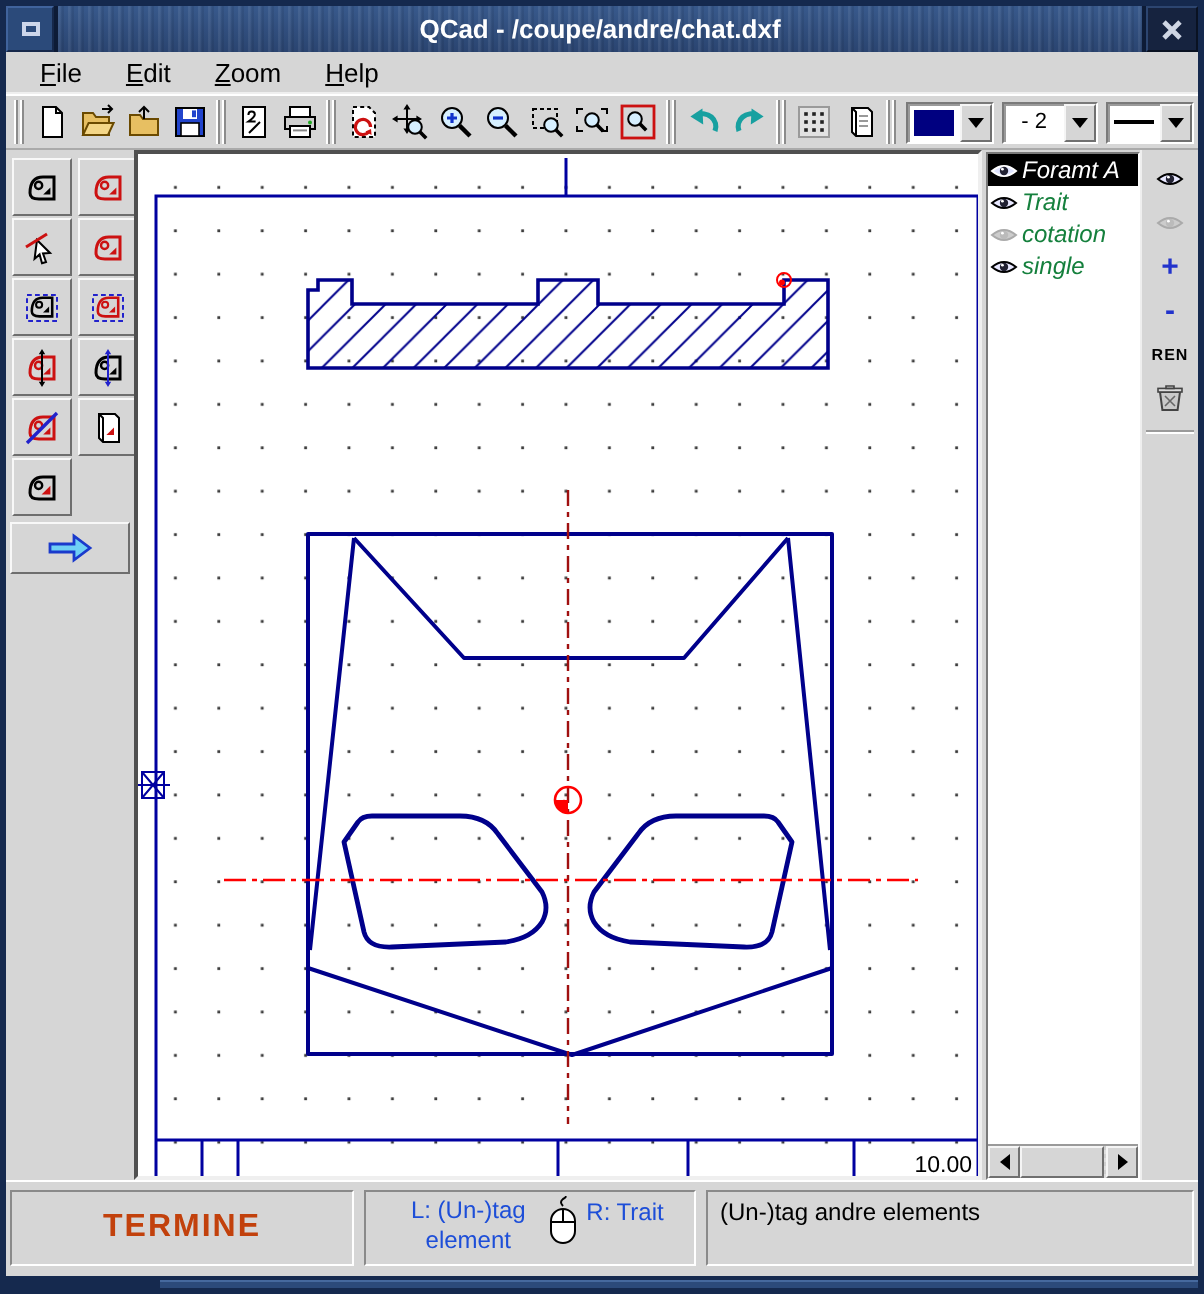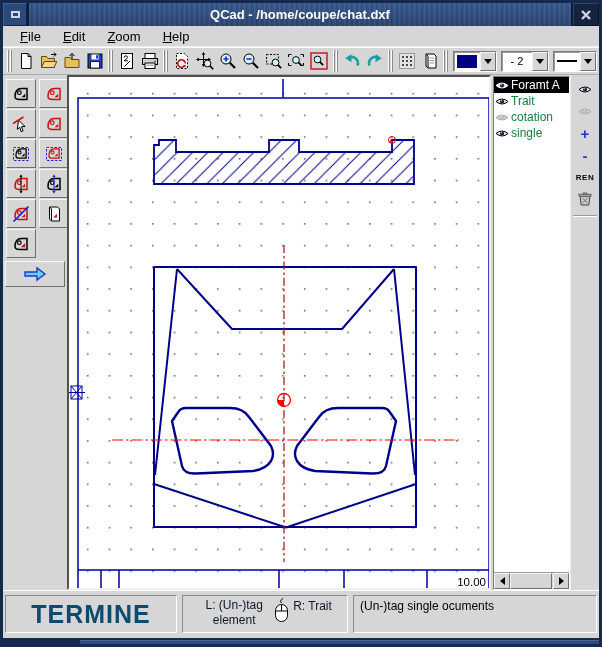--- a/index.html
+++ b/index.html
@@ -31,58 +31,58 @@
   
   .main{position:absolute;top:75px;left:3px;right:3px;height:515px;display:flex;background:#d6d6d6;}
   .toolbox{width:64px;position:relative;background:#d6d6d6;}
   .btn{position:absolute;width:30px;height:29px;background:#d6d6d6;border:1px solid #f8f8f8;border-bottom-color:#6e6e6e;border-right-color:#6e6e6e;display:flex;align-items:center;justify-content:center;padding:0;}
   .btn.wide{width:60px;height:26px;}
   .canvas{position:relative;width:424px;background:#fff;border:2px solid #505050;border-bottom-color:#efefef;border-right-color:#efefef;}
   .canvas svg{display:block;}
   
   .layerpanel{flex:1;display:flex;background:#d6d6d6;}
   .layerlist{flex:1;display:flex;flex-direction:column;background:#fff;border:1px solid #7a7a7a;border-bottom-color:#fff;border-right-color:#fff;margin:1px 0 0 2px;}
-  .rows{flex:1;overflow:hidden;}
+  .rows{flex:1;overflow:hidden;font-style:italic;}
   .lrow{display:flex;align-items:center;height:16px;font-size:12px;color:#15803d;white-space:nowrap;padding-left:1px;}
   .lrow.sel{background:#000;color:#fff;}
   .lrow svg{margin-right:2px;flex:0 0 auto;}
   .hscroll{height:17px;display:flex;align-items:stretch;background:#cfcfcf;border-top:1px solid #9a9a9a;}
   .sbtn{width:16px;background:#d6d6d6;border:1px solid #f5f5f5;border-bottom-color:#707070;border-right-color:#707070;display:flex;align-items:center;justify-content:center;padding:0;}
   .strack{flex:1;position:relative;background:repeating-conic-gradient(#cfcfcf 0% 25%,#dedede 0% 50%) 0 0/4px 4px;}
   .sthumb{position:absolute;left:0;top:0;bottom:0;width:42px;background:#d6d6d6;border:1px solid #f5f5f5;border-bottom-color:#707070;border-right-color:#707070;}
   .tri-l{width:0;height:0;border-top:4px solid transparent;border-bottom:4px solid transparent;border-right:5px solid #000;}
   .tri-r{width:0;height:0;border-top:4px solid transparent;border-bottom:4px solid transparent;border-left:5px solid #000;}
   .strip{width:29px;display:flex;flex-direction:column;align-items:center;background:#d6d6d6;border-left:1px solid #efefef;padding-top:4px;}
   .stripbtn{width:24px;height:20px;display:flex;align-items:center;justify-content:center;background:transparent;border:none;padding:0;margin-bottom:2px;}
   .plusminus{color:#2233cc;font-weight:bold;font-size:15px;line-height:1;}
   .renlbl{font-size:8px;font-weight:bold;color:#000;letter-spacing:.5px;}
   .stripsep{width:24px;border-top:1px solid #9a9a9a;border-bottom:1px solid #fff;margin-top:4px;}
   
   .statusbar{position:absolute;left:3px;right:3px;top:590px;height:48px;background:#d6d6d6;display:flex;align-items:stretch;padding:4px 2px 5px 2px;gap:5px;border-top:1px solid #fff;}
   .spanel{border:1px solid #8a8a8a;border-bottom-color:#fff;border-right-color:#fff;background:#d6d6d6;}
   .sp-left{width:172px;display:flex;align-items:center;justify-content:center;}
-  .termine{color:#0c4a6e;font-weight:bold;font-size:25px;letter-spacing:1px;}
-  .sp-mid{width:166px;display:flex;justify-content:center;padding-top:2px;font-size:12px;color:#0f172a;gap:3px;}
+  .termine{color:#c2410c;font-weight:bold;font-size:16px;letter-spacing:1px;}
+  .sp-mid{width:166px;display:flex;justify-content:center;padding-top:2px;font-size:12px;color:#1d4ed8;gap:3px;}
   .lhint{width:72px;text-align:center;line-height:1.25;}
   .rhint{padding-top:1px;}
   .sp-right{flex:1;font-size:12px;color:#000;padding:3px 6px;}
   
   .bottomborder{position:absolute;left:0;right:0;bottom:0;height:9px;background:#15294e;}
   .bottomborder .seg{position:absolute;left:80px;right:3px;top:2px;height:4px;background:#2c4a7a;border-top:1px solid #46699e;}
 </style>
 </head>
 <body>
 
 <div class="window">
 
   <div class="titlebar">
     <div class="sysmenu">
         <div class="sq"></div>
       </div>
-    <div class="titlemid">QCad - /home/coupe/chat.dxf</div>
+    <div class="titlemid">QCad - /coupe/andre/chat.dxf</div>
     <div class="closebtn">
       <svg width="12" height="12" viewBox="0 0 12 12">
           <path d="M2,2 L10,10 M10,2 L2,10" stroke="#cfd6e4" stroke-width="2.4"></path>
         </svg>
     </div>
   </div>
 
   <div class="menubar" id="menubar">
       <span class="menu-item"><u>F</u>ile</span>
       <span class="menu-item"><u>E</u>dit</span>
@@ -491,20 +491,20 @@
       <div class="lhint">L: (Un-)tag element</div>
       <svg width="17" height="26" viewBox="0 0 17 26">
         <path d="M8.5,5 q-2,-2 0,-3.5 q2,-1 1,-1.5" fill="none" stroke="#000" stroke-width="1"></path>
         <rect x="2.5" y="6.5" width="12" height="17" rx="6" fill="#fff" stroke="#000"></rect>
         <line x1="2.5" y1="13" x2="14.5" y2="13" stroke="#000"></line>
         <line x1="8.5" y1="6.5" x2="8.5" y2="13" stroke="#000"></line>
       </svg>
       <div class="rhint">R: Trait</div>
     </div>
     <div class="spanel sp-right">
-      <span>(Un-)tag single ocuments</span>
+      <span>(Un-)tag andre elements</span>
     </div>
   </div>
 
   <div class="bottomborder">
       <div class="seg"></div>
     </div>
 </div>
 
 </body></html>

